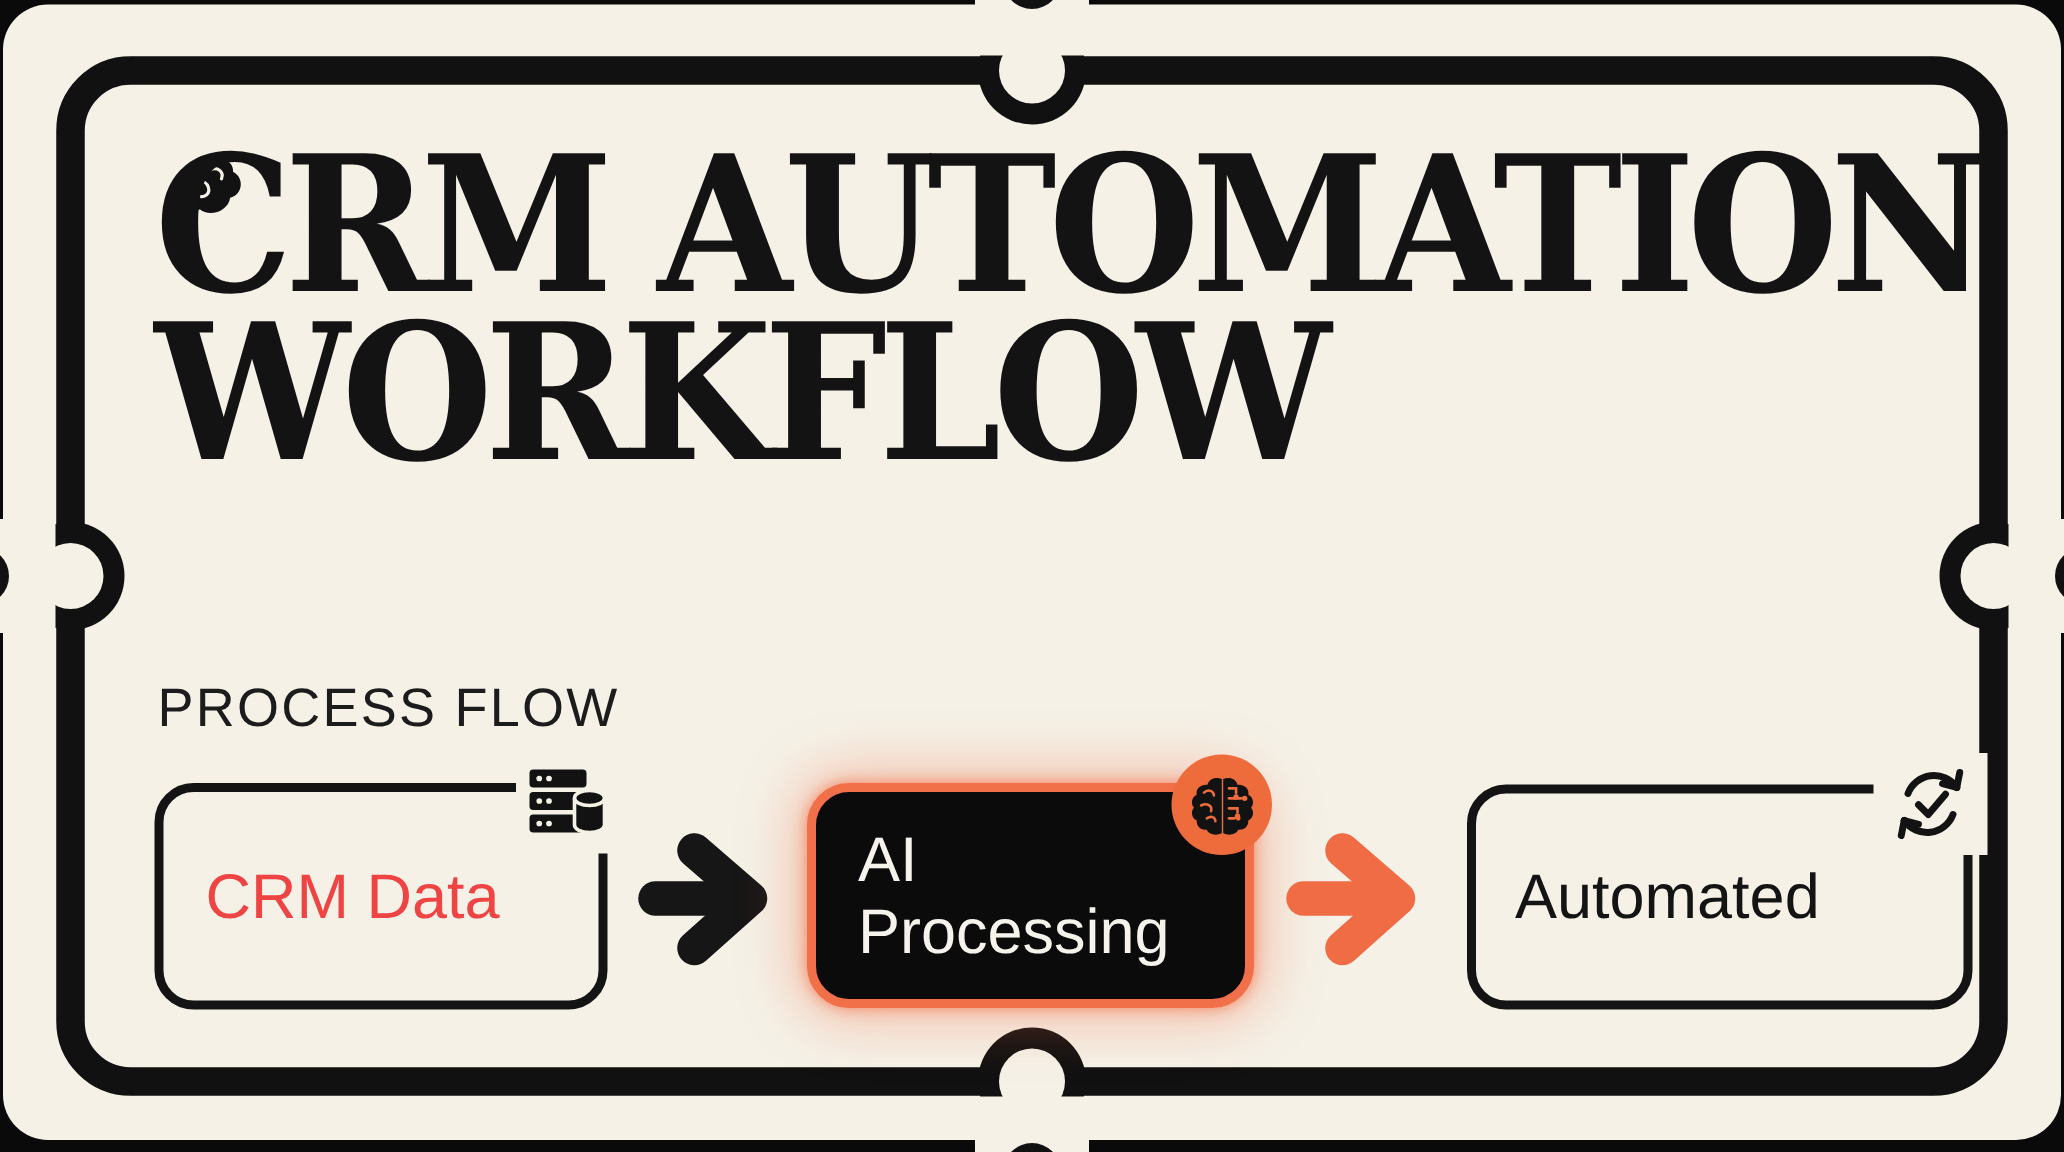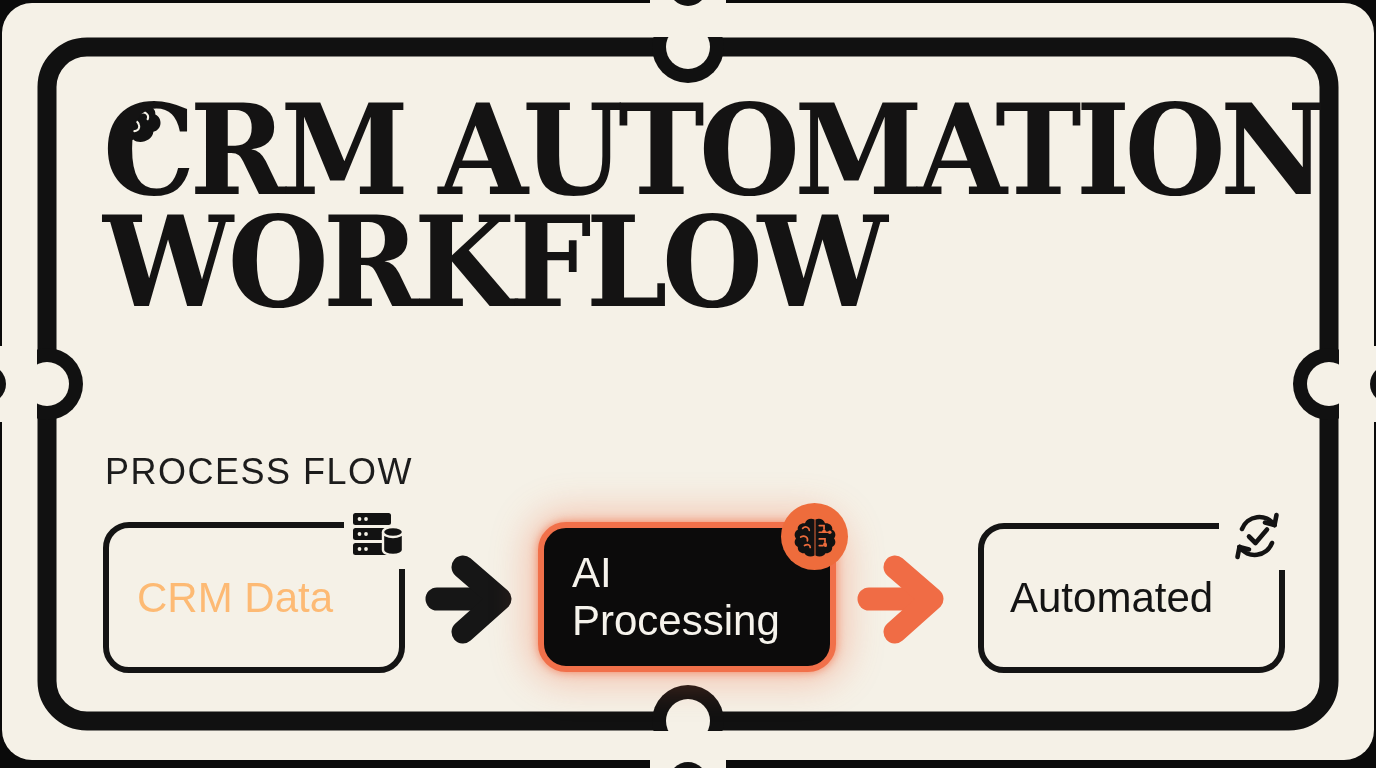--- a/index.html
+++ b/index.html
@@ -14,27 +14,27 @@
          font-family:"DejaVu Serif",serif;font-weight:bold;
          font-size:126px;line-height:0.89;letter-spacing:-6px;color:#141313;
          transform:scaleX(.92);transform-origin:left top;white-space:nowrap;}
 
   .flow-label{position:absolute;left:105px;top:451px;font-size:36px;letter-spacing:1.5px;
               color:#1c1c1c;font-weight:500;}
 
   .step{position:absolute;border-radius:26px;box-sizing:border-box;}
   .step-outline{border:6px solid #141414;background:transparent;}
   .step-label{display:flex;align-items:center;height:100%;padding-left:28px;
-              font-size:42px;color:#fdba74;letter-spacing:0;}
+              font-size:42px;color:#ef4444;letter-spacing:0;}
   .step-crm{left:103px;top:522px;width:302px;height:151px;}
   .step-ai{left:538px;top:522px;width:298px;height:150px;background:#0c0b0b;
            border:6px solid #F1704A;border-radius:28px;
            box-shadow:0 0 10px rgba(241,110,70,.75),0 0 36px 10px rgba(241,110,70,.35);}
   .step-ai .step-label{color:#F6F3EC;}
-  .step-auto{left:978px;top:523px;width:307px;height:150px;}
+  .step-auto{left:978px;top:523px;width:337px;height:150px;}
   .step-label-2line{display:flex;flex-direction:column;justify-content:center;height:100%;
                     padding-left:26px;font-size:42px;line-height:1.17;color:#141414;}
 
   .icon-patch{position:absolute;background:#F5F1E7;display:flex;align-items:center;
               justify-content:center;z-index:3;}
   .patch-db{top:-25px;right:-13px;width:68px;height:66px;}
   .patch-sync{top:-27px;right:-16px;width:76px;height:68px;}
   .badge{position:absolute;top:-25px;right:-18px;width:67px;height:67px;border-radius:50%;
          background:#EE6C3C;display:flex;align-items:center;justify-content:center;z-index:3;}
 

